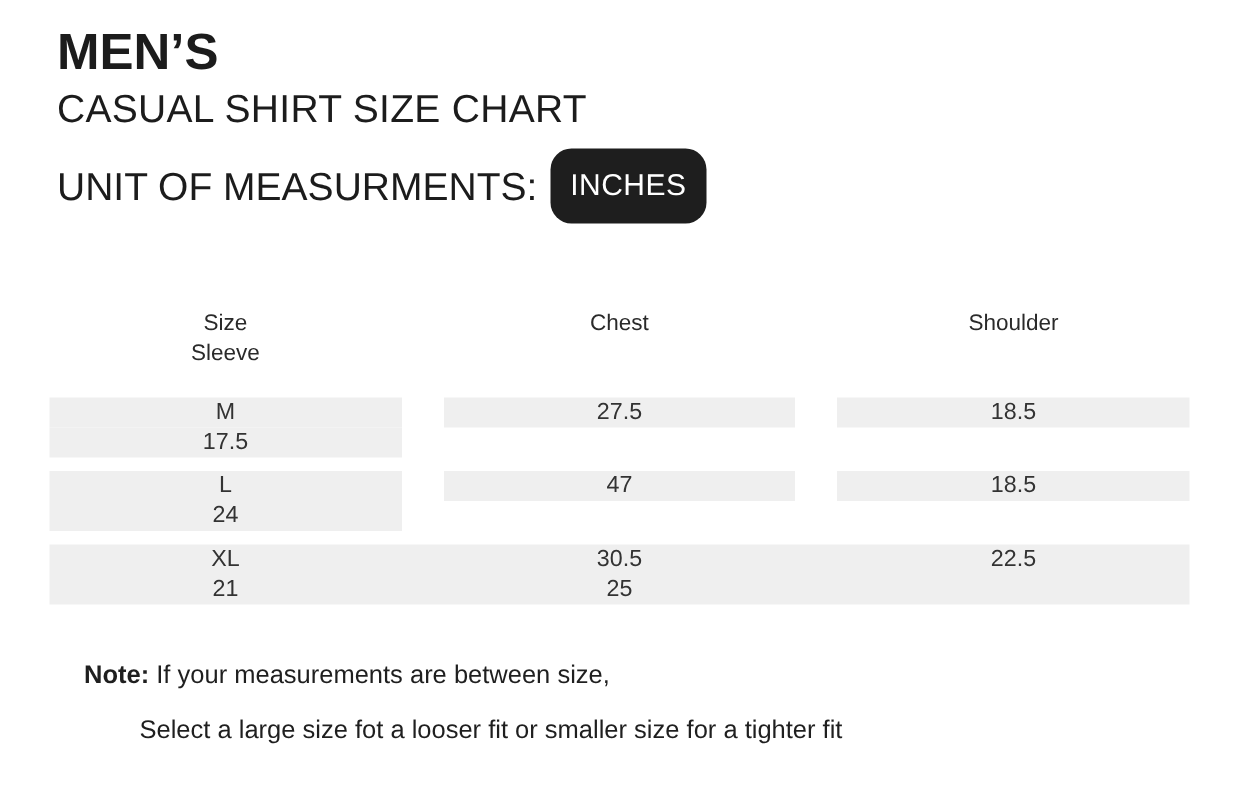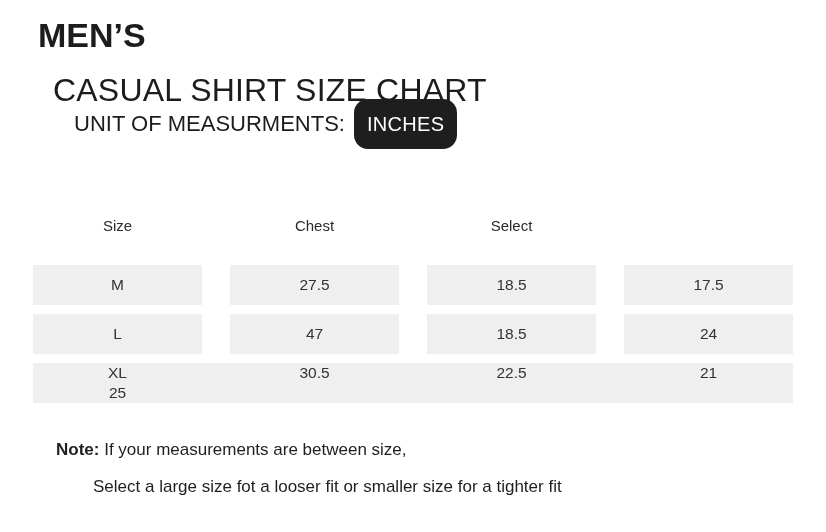--- a/index.html
+++ b/index.html
@@ -22,37 +22,37 @@
     font-size: 34px;
     font-weight: 700;
     letter-spacing: 0px;
     color: var(--title, #1c1c1c);
   }
 
   .subtitle {
     position: absolute;
     left: 38px;
     top: 57px;
-    margin: 15px;
-    font-size: 32px;
+    margin: 0;
+    font-size: 26px;
     font-weight: 400;
     letter-spacing: 0.2px;
     color: var(--title, #262626);
   }
 
   .unit-row {
     position: absolute;
     left: 38px;
     top: 99px;
     height: 50px;
     display: flex;
     align-items: center;
     gap: 9px;
   }
-  .unit-label { font-size: 22px; color: var(--title, #1c1c1c); margin-left: 36px; }
+  .unit-label { font-size: 26px; color: var(--title, #1c1c1c); }
   .unit-badge {
     display: flex;
     align-items: center;
     justify-content: center;
     min-width: 98px;
     height: 50px;
     padding: 0 13px;
     box-sizing: border-box;
     background: var(--badge-bg, #1e1e1e);
     color: var(--badge-text, #ffffff);
@@ -62,21 +62,21 @@
   }
 
   .size-table {
     position: absolute;
     left: 33px;
     top: 205px;
     width: 760px;
   }
   .thead, .trow {
     display: grid;
-    grid-template-columns: repeat(4, 1fr);
+    grid-template-columns: repeat(3, 1fr);
     column-gap: 28px;
     height: 40px;
   }
   .thead {
     align-items: center;
     text-align: center;
     font-size: 15px;
     color: #2a2a2a;
     margin-bottom: 20px;
   }
@@ -115,21 +115,22 @@
   <div class="unit-row">
     <span class="unit-label">UNIT OF MEASURMENTS:</span>
     <span class="unit-badge">INCHES</span>
   </div>
 
   <div class="size-table">
 
     <div class="thead">
       <div class="th">Size</div>
       <div class="th">Chest</div>
-      <div class="th">Select</div>
+      <div class="th">Shoulder</div>
+      <div class="th">Sleeve</div>
     </div>
 
     <div class="trow">
       <div class="td">M</div>
       <div class="td">27.5</div>
       <div class="td">18.5</div>
       <div class="td">17.5</div>
     </div>
 
     <div class="trow">

